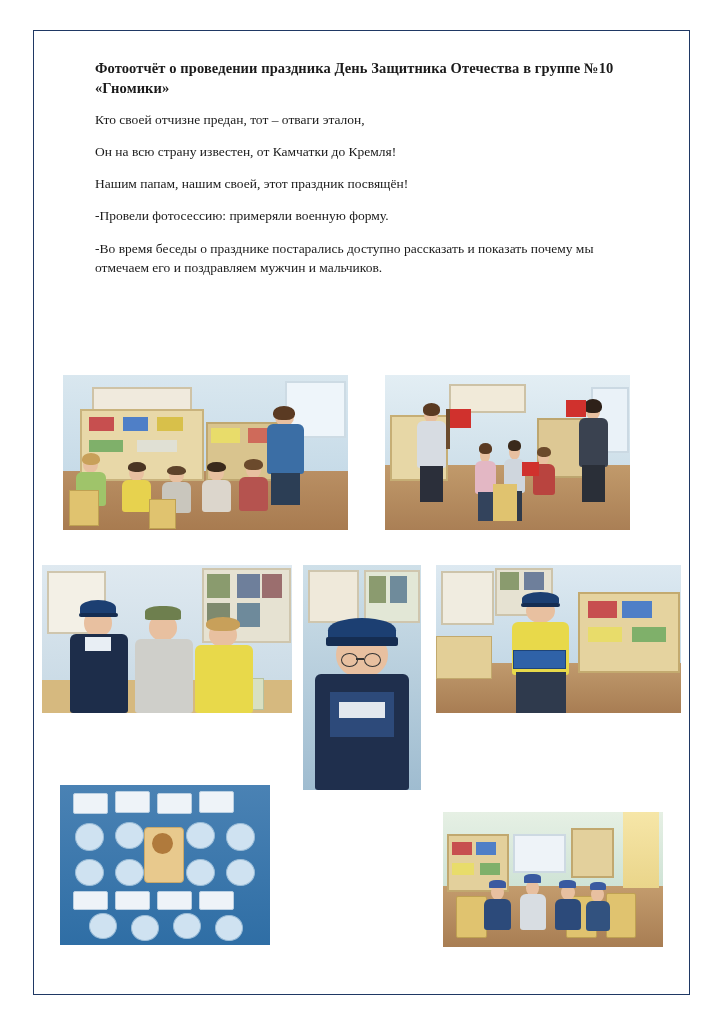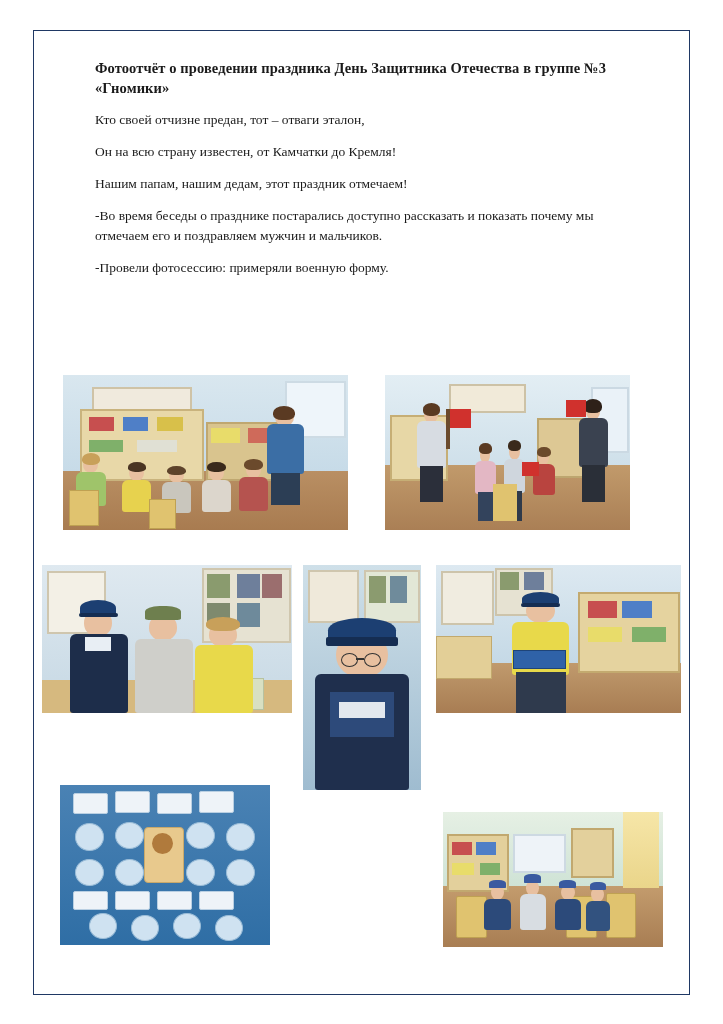--- a/index.html
+++ b/index.html
@@ -125,26 +125,26 @@
   .pilotka { position:absolute; background:#6e7f4e; border-radius:40% 40% 10% 10%; }
 </style>
 </head>
 <body>
 
 <div class="page">
 
   <div class="page-border"></div>
 
   <div class="content">
-    <h1 class="doc-title">Фотоотчёт о проведении праздника День Защитника Отечества в группе №3 «Гномики»</h1>
+    <h1 class="doc-title">Фотоотчёт о проведении праздника День Защитника Отечества в группе №10 «Гномики»</h1>
     <p class="para">Кто своей отчизне предан, тот – отваги эталон,</p>
     <p class="para">Он на всю страну известен, от Камчатки до Кремля!</p>
-    <p class="para">Нашим папам, нашим дедам, этот праздник отмечаем!</p>
+    <p class="para">Нашим папам, нашим своей, этот праздник посвящён!</p>
+    <p class="para">-Провели фотосессию: примеряли военную форму.</p>
     <p class="para">-Во время беседы о празднике постарались доступно рассказать и показать почему мы отмечаем его и поздравляем мужчин и мальчиков.</p>
-    <p class="para">-Провели фотосессию: примеряли военную форму.</p>
   </div>
 
   <div class="photo-area">
 
     <div class="photo p1" style="left:63px; top:375px; width:285px; height:155px;">
       <div class="ph-inner">
         <div class="wall"></div>
         <div class="floor"></div>
         <div class="win"></div>
         <div class="board"></div>

